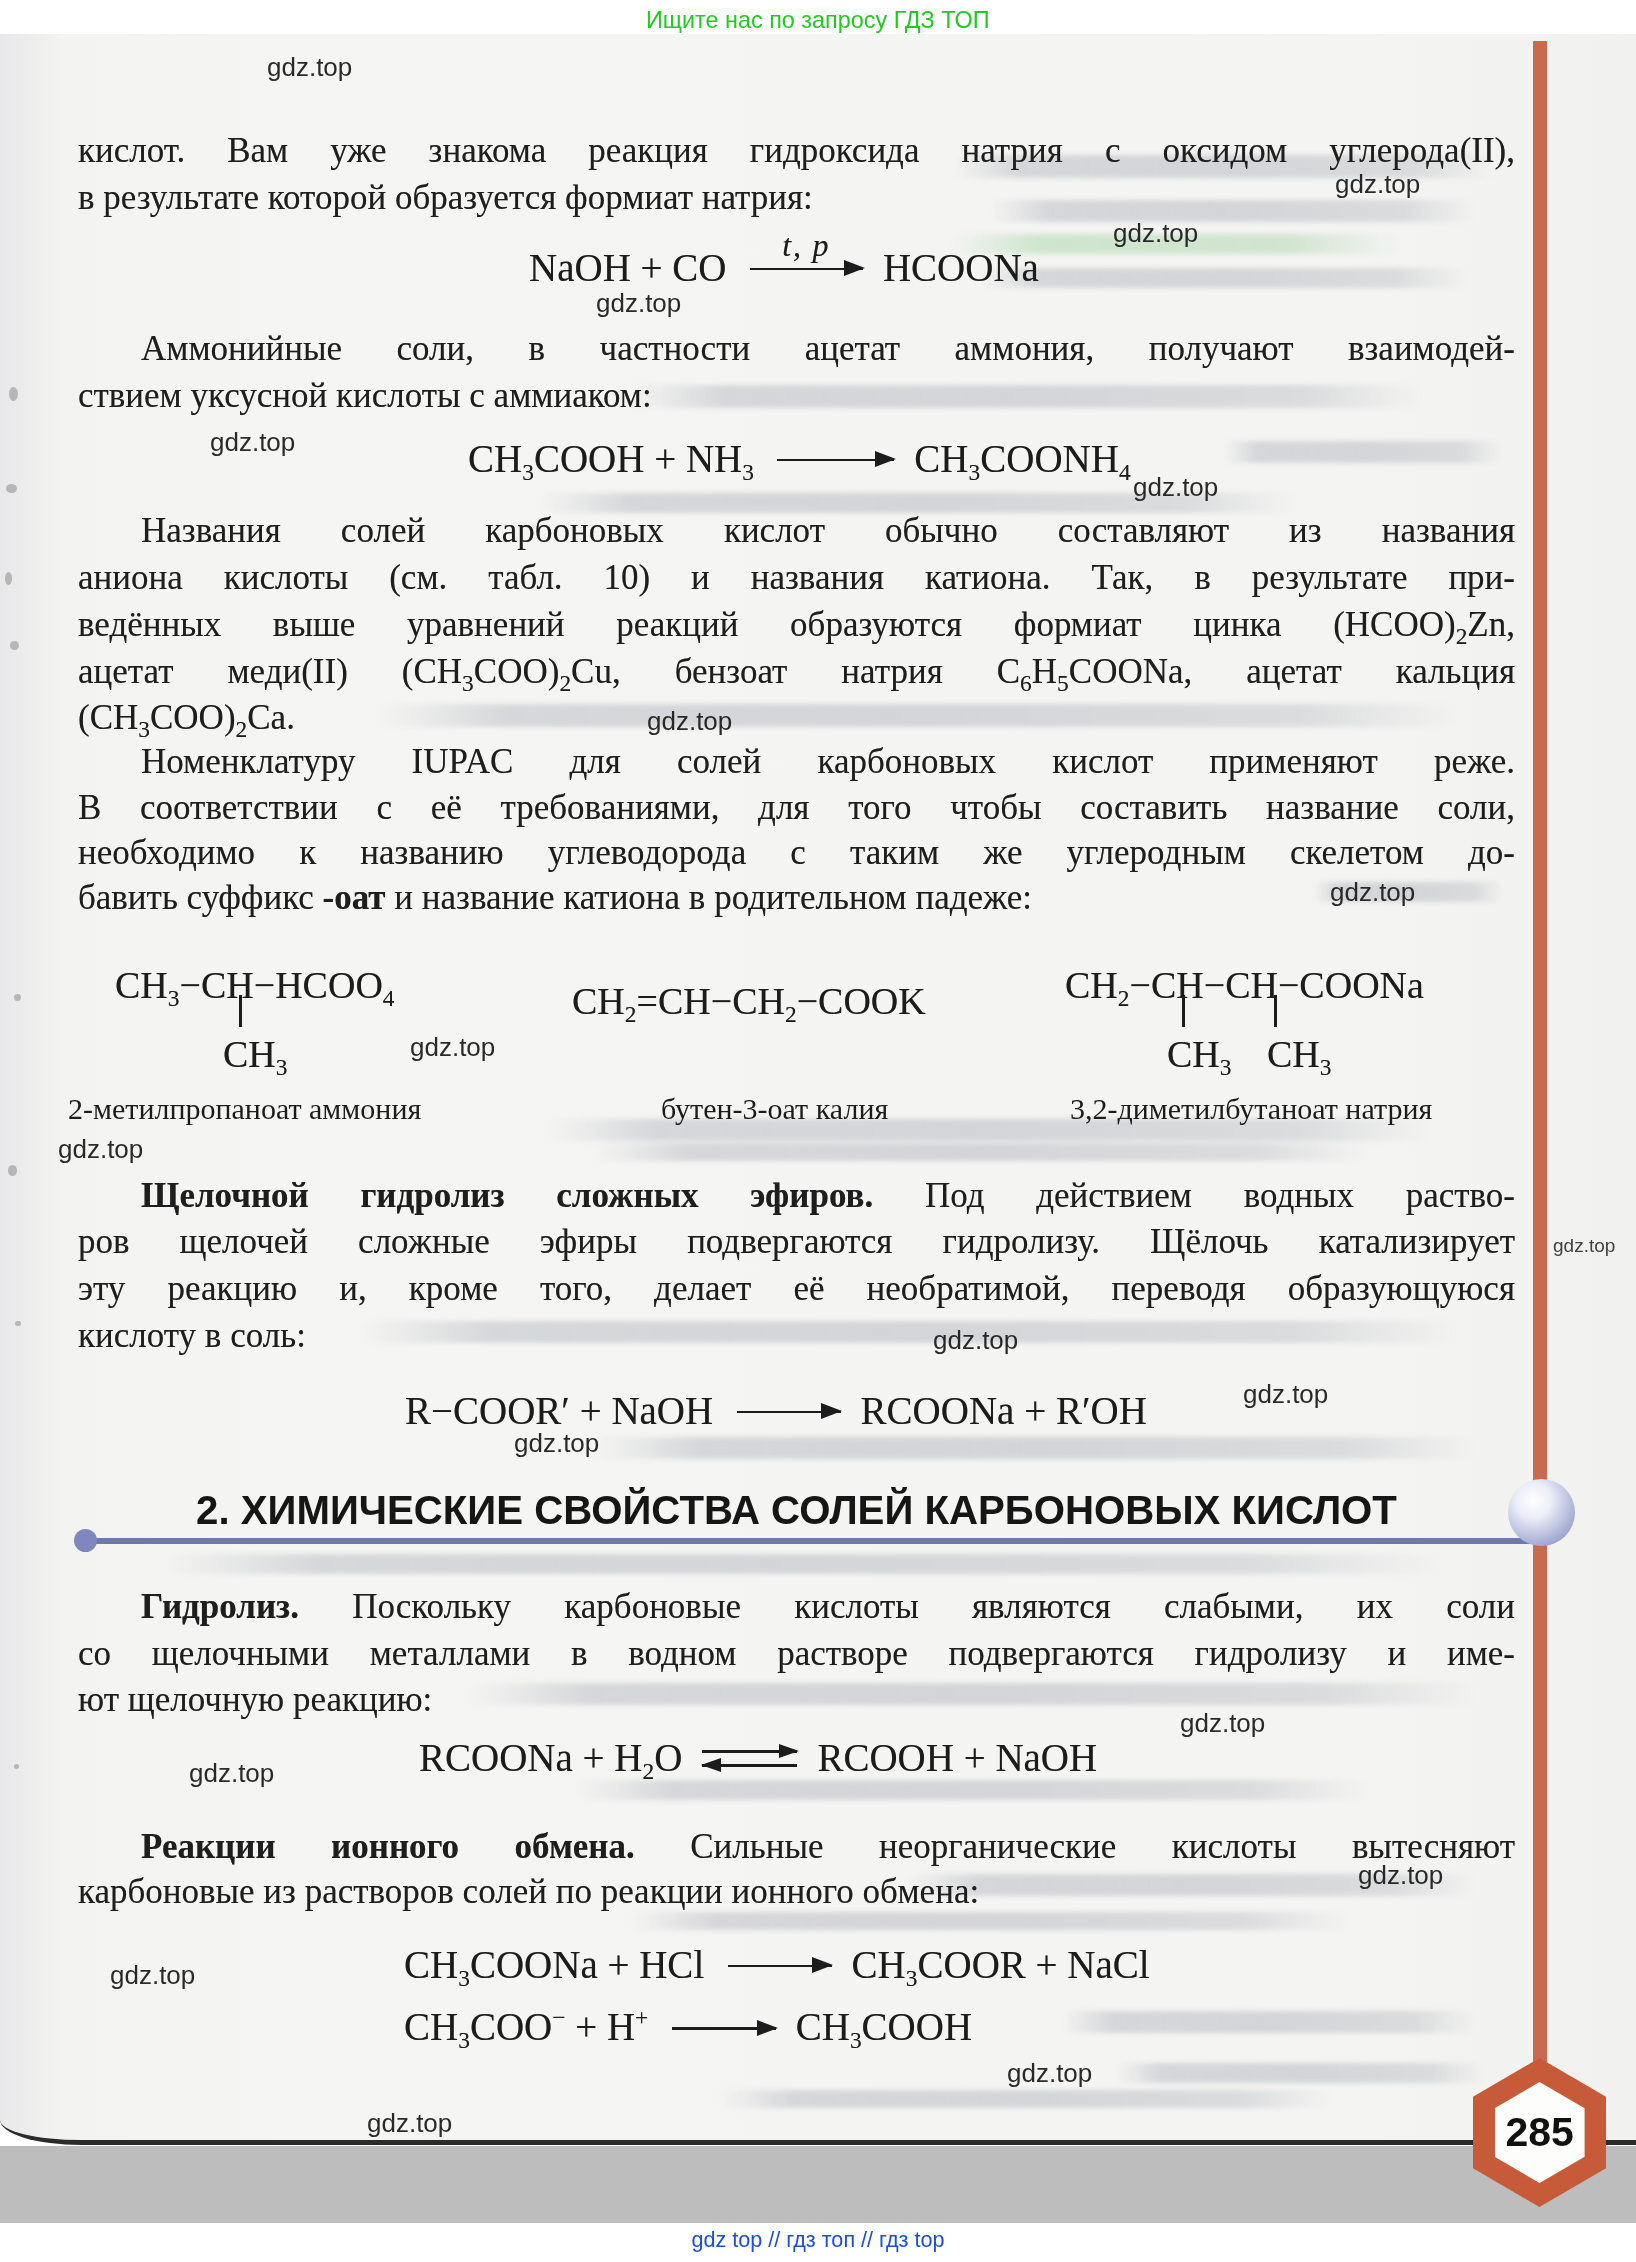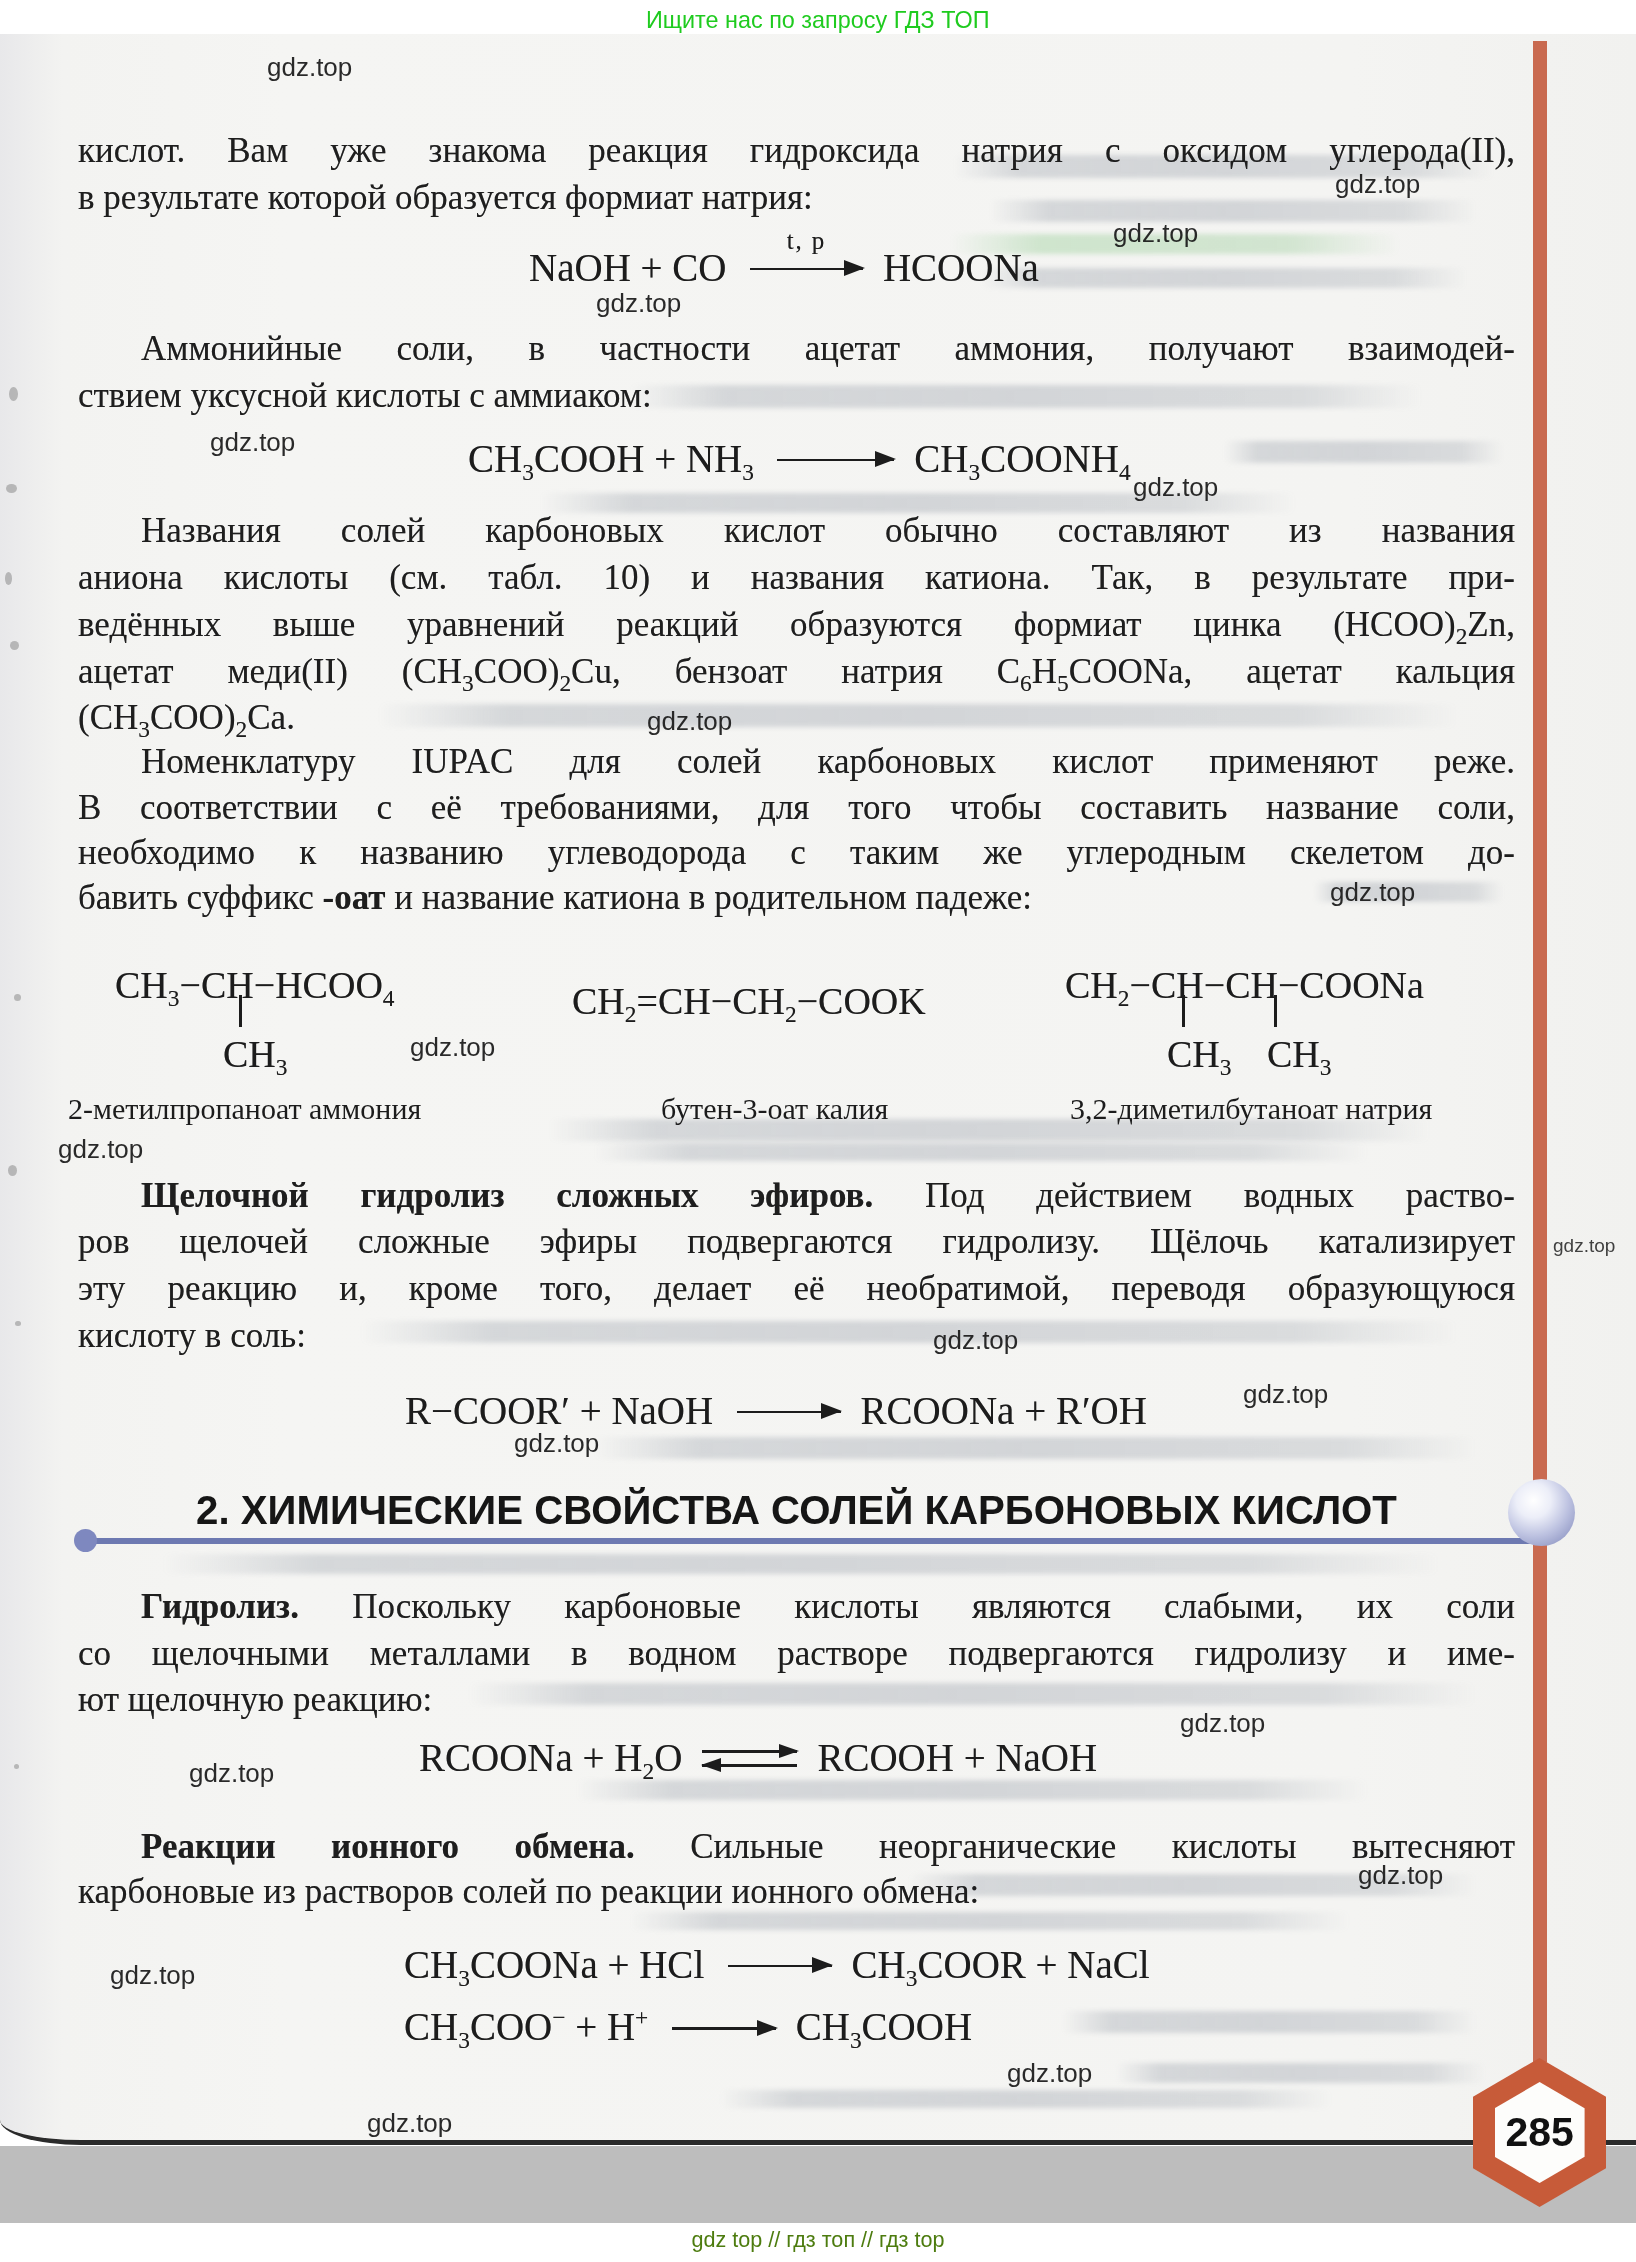--- a/index.html
+++ b/index.html
@@ -7,21 +7,21 @@
        font-family:"Liberation Serif", serif;overflow:hidden;}
 
   .paper{position:absolute;left:0;top:34px;width:1636px;height:2106px;
          background:linear-gradient(90deg,#e8e8ea 0px,#f3f3f1 63px,#f5f5f3 288px,#f4f4f2 1350px,#f1f1ef 100%);
          border-bottom:5.4px solid #2b2b2b;border-bottom-left-radius:81px 25px;}
   .grayband{position:absolute;left:0;top:2146px;width:1636px;height:77px;background:#bdbdbd;}
 
   .banner{position:absolute;left:646px;top:7.2px;font-family:"Liberation Sans",sans-serif;
           font-size:23.4px;color:#1fcb1f;white-space:nowrap;}
   .footer{position:absolute;left:0;top:2227px;width:1636px;text-align:center;
-          font-family:"Liberation Sans",sans-serif;font-size:21.6px;color:#4d7c0f;white-space:nowrap;}
+          font-family:"Liberation Sans",sans-serif;font-size:21.6px;color:#1d4ed8;white-space:nowrap;}
 
   .wm{position:absolute;font-family:"Liberation Sans",sans-serif;font-size:26px;
       color:#1a1a1a;opacity:.93;white-space:nowrap;z-index:7;}
   .wm.sm{font-size:19px;color:#333;}
 
   .stripe{position:absolute;left:1533px;top:41px;width:13.5px;height:2021px;background:#c96a50;z-index:3;}
 
   .tline{position:absolute;left:78px;width:1437px;font-size:35px;color:#1e1e1e;
          text-shadow:0 0 0.5px rgba(25,25,25,.45);z-index:2;}
   .just{text-align:justify;text-align-last:justify;}
@@ -29,21 +29,21 @@
   .b{font-weight:bold;}
   .sb{font-size:23.4px;vertical-align:-8px;}
   .sp{font-size:23.4px;vertical-align:15.3px;}
 
   .formula{position:absolute;font-size:39px;color:#1c1c1c;white-space:nowrap;
            text-shadow:0 0 0.5px rgba(25,25,25,.45);z-index:2;}
   .arrow{display:inline-block;position:relative;height:2.7px;background:#1c1c1c;vertical-align:10.8px;margin:0 20px 0 23.4px;}
   .arrow::after{content:"";position:absolute;right:-1.8px;top:-7.2px;
                 border-left:21.6px solid #1c1c1c;border-top:8px solid transparent;border-bottom:8px solid transparent;}
   .albl{position:absolute;left:50%;top:-41px;transform:translateX(-50%);
-        font-size:25px;letter-spacing:1.8px;background:none;text-align:center;}
+        font-style:italic;font-size:32px;letter-spacing:1.8px;background:none;text-align:center;}
   .eqwrap{display:inline-block;position:relative;vertical-align:4.5px;margin:0 20px;}
   .eqwrap .ar{position:relative;height:2.7px;background:#1c1c1c;}
   .eqwrap .ar + .ar{margin-top:10.8px;}
   .ar-r::after{content:"";position:absolute;right:-1.8px;top:-6.3px;
                border-left:20px solid #1c1c1c;border-top:7.2px solid transparent;border-bottom:7.2px solid transparent;}
   .ar-l::before{content:"";position:absolute;left:-1.8px;top:-6.3px;
                border-right:20px solid #1c1c1c;border-top:7.2px solid transparent;border-bottom:7.2px solid transparent;}
 
   .struct{position:absolute;font-size:38px;color:#1c1c1c;white-space:nowrap;
           text-shadow:0 0 0.5px rgba(25,25,25,.45);z-index:2;}

